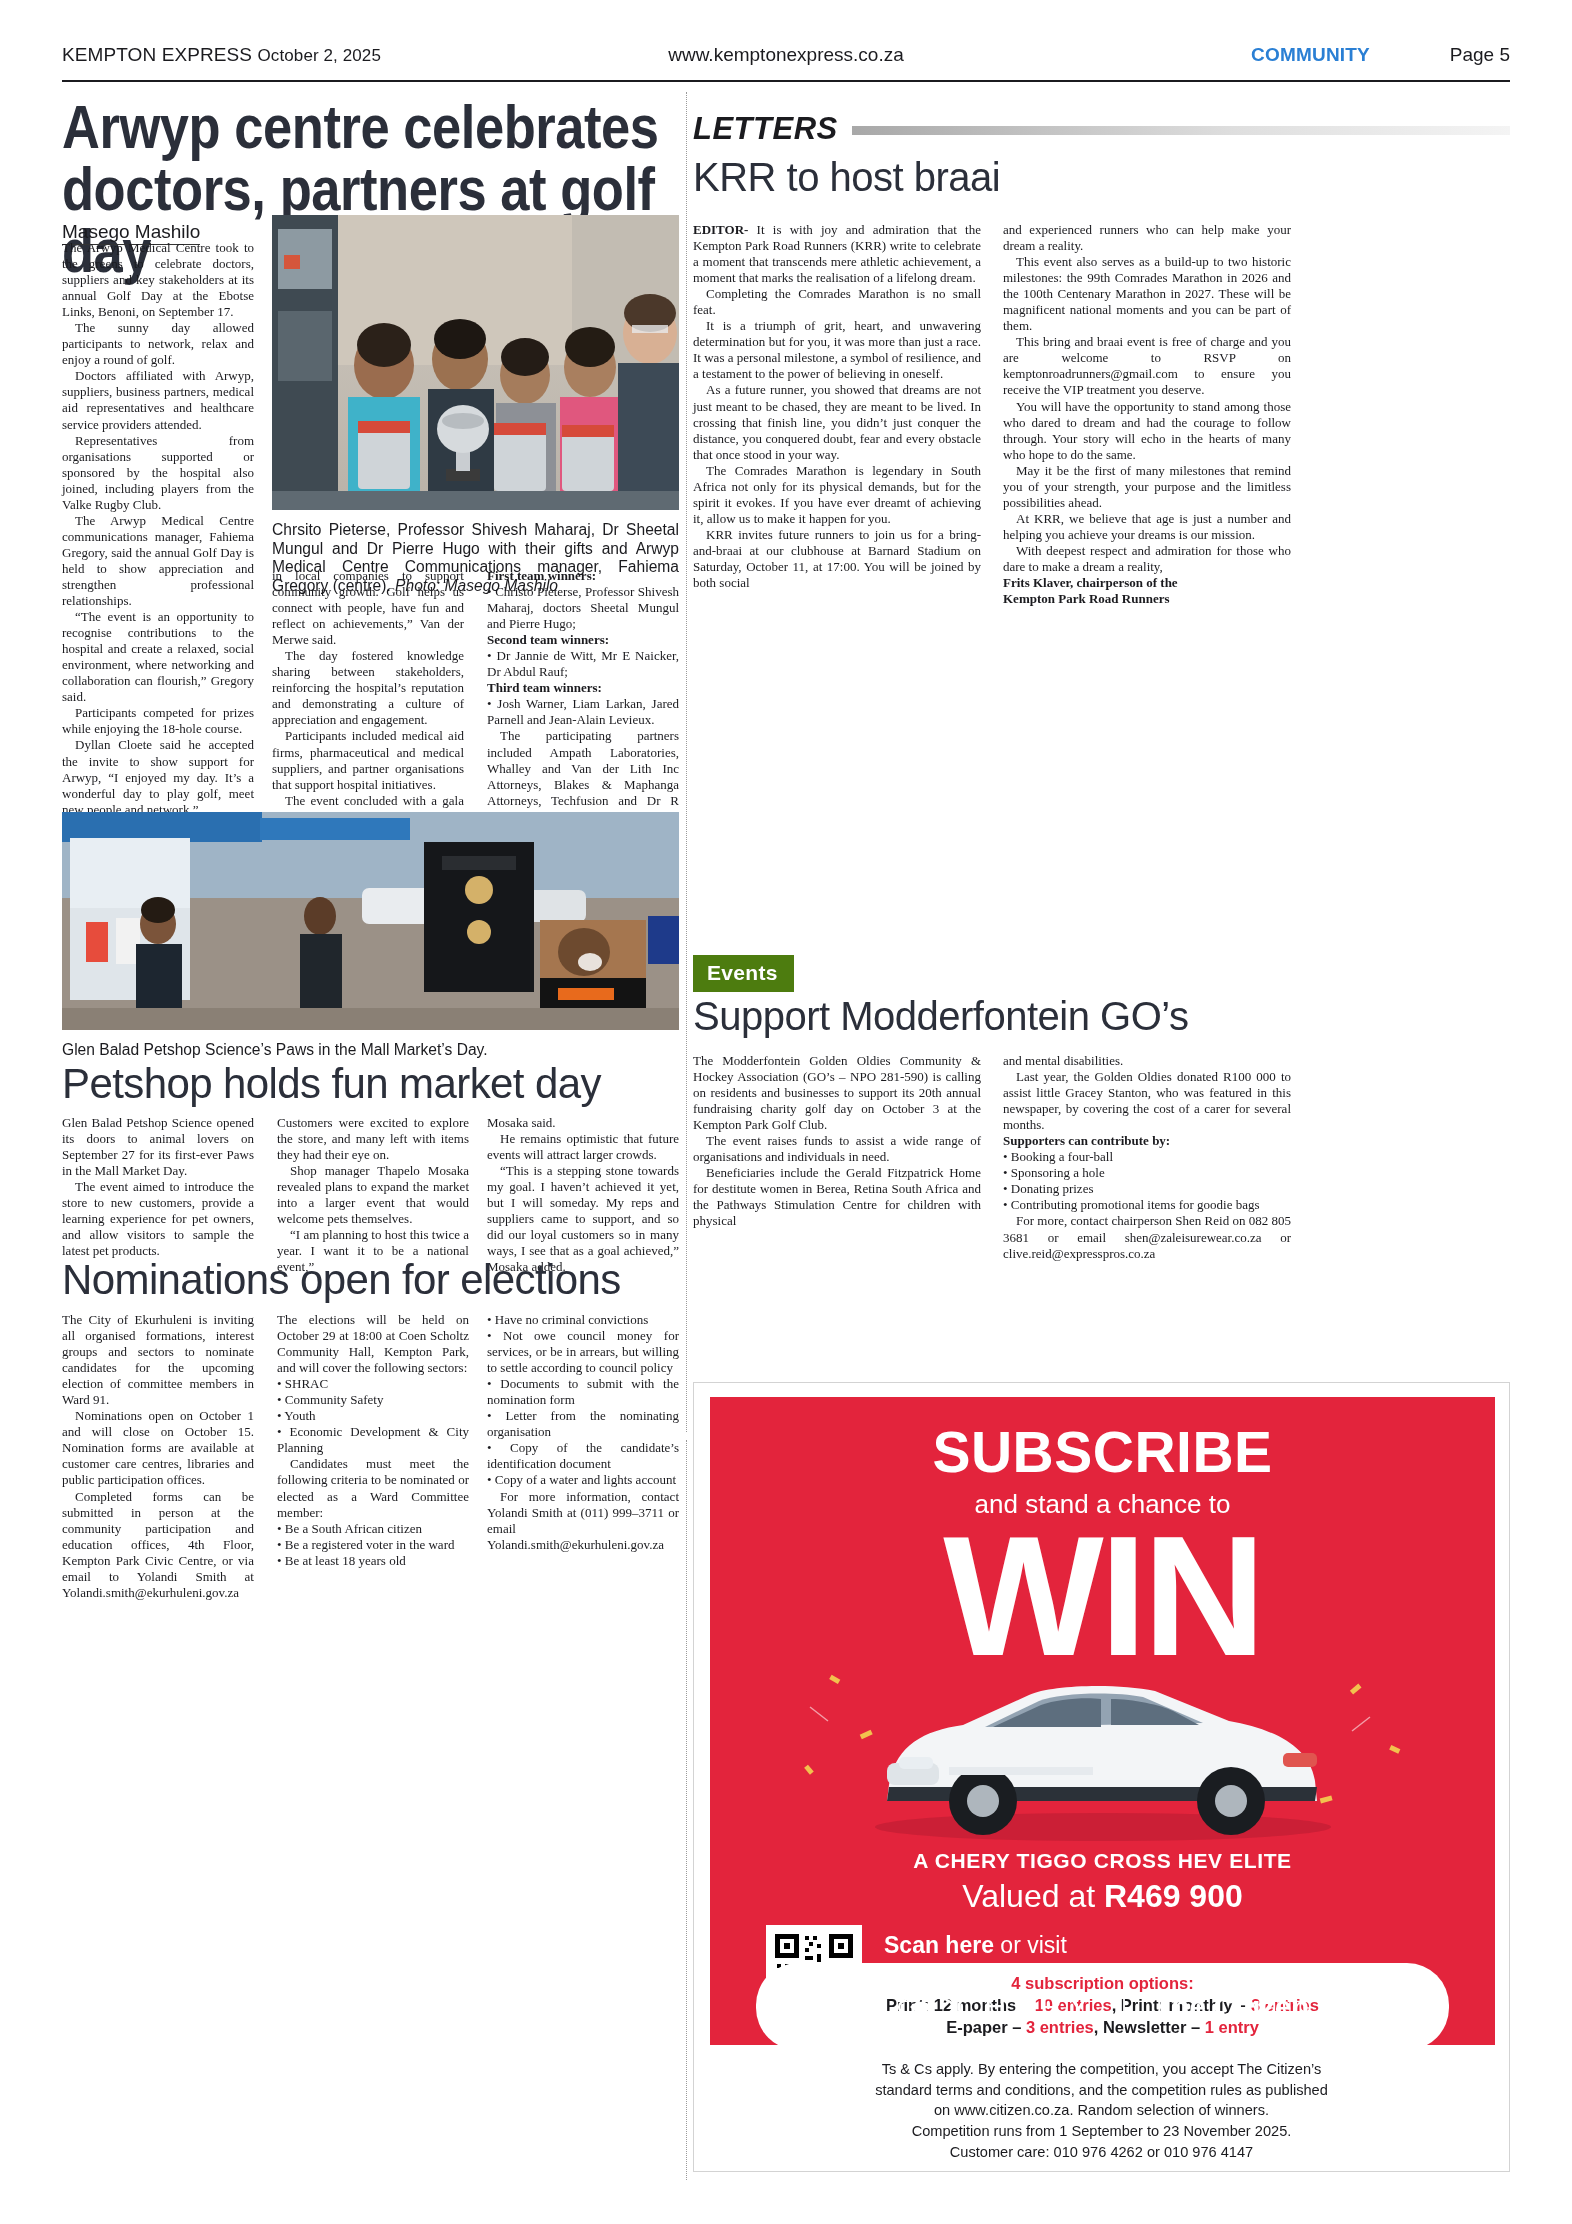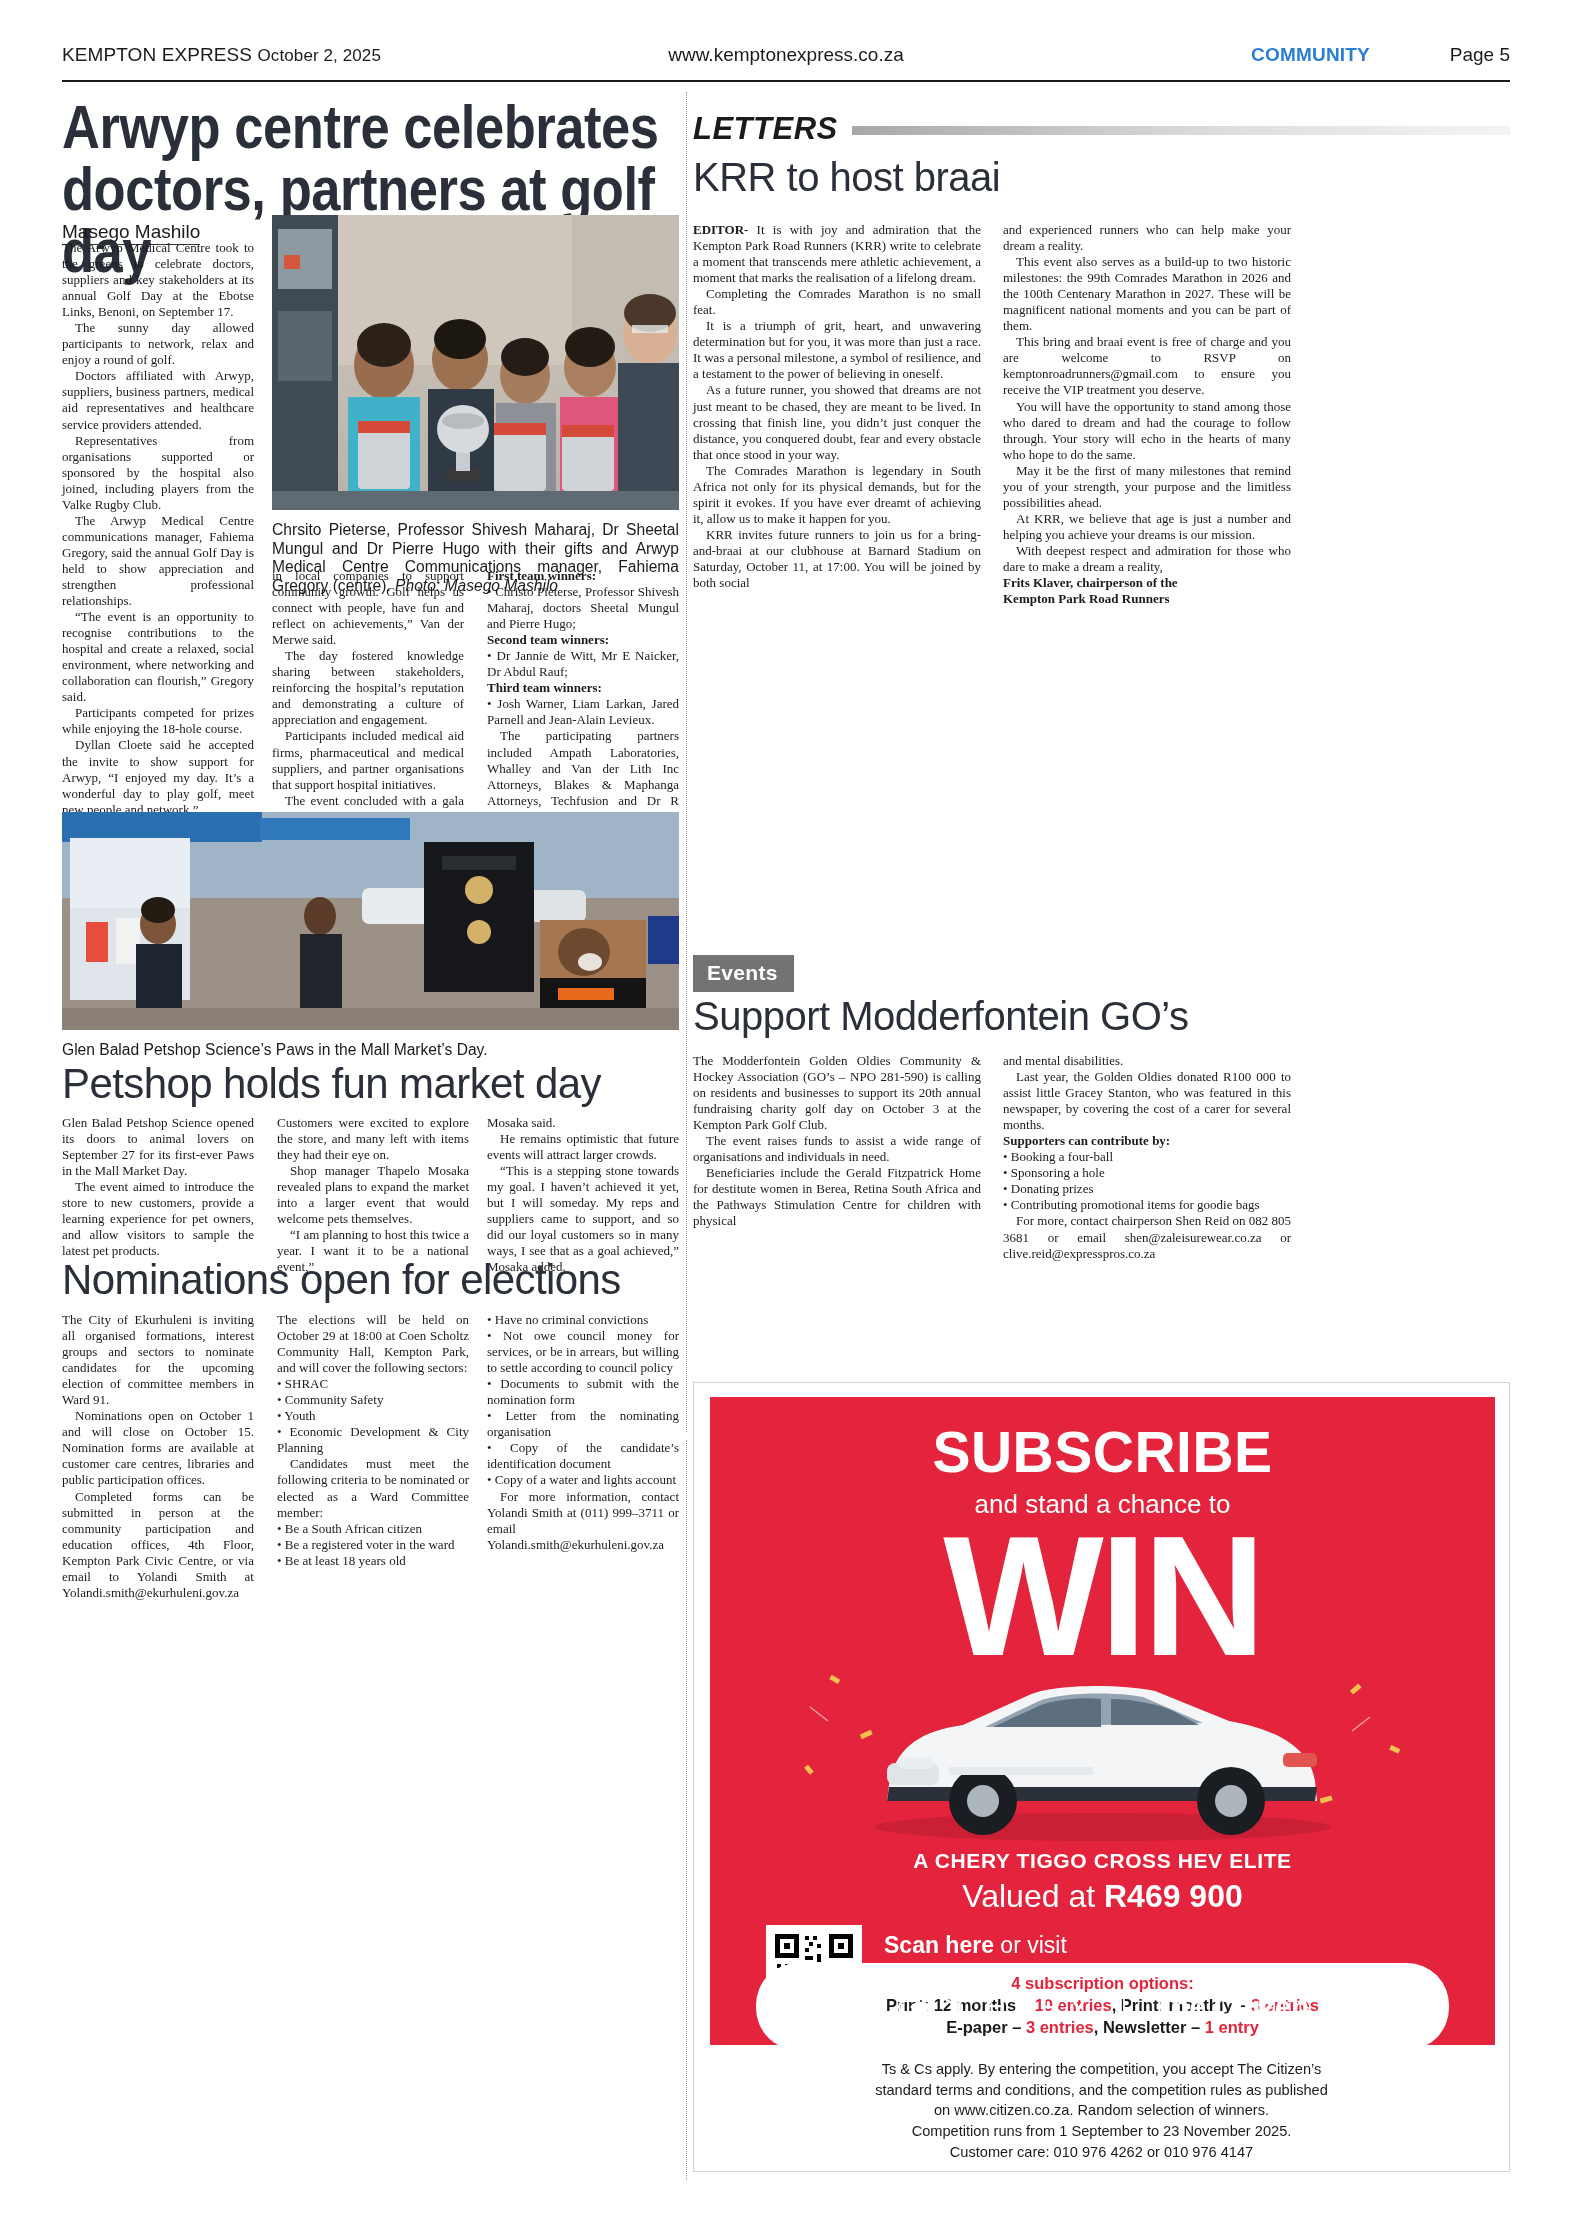--- a/index.html
+++ b/index.html
@@ -105,21 +105,21 @@
     background: linear-gradient(to right, #a8a8a8, #dedede 58%, #f4f4f4);
   }
 
   .letter-title {
     font-family: "Liberation Sans", sans-serif;
     font-weight: 400; font-size: 40px; color: #2b2f3a; letter-spacing: -0.5px;
     margin-top: 10px; line-height: 1.05;
   }
 
   .events-badge {
-    display: inline-block; background: #737373; color: #fff;
+    display: inline-block; background: #4d7c0f; color: #fff;
     font-family: "Liberation Sans Narrow","Liberation Sans", sans-serif;
     font-weight: 700; font-size: 21px; letter-spacing: .3px;
     padding: 6px 16px 7px 14px;
   }
 
   .bullets p { text-indent: 0; }
 
   
   .ad-wrap {
     position: absolute; left: 693px; top: 1382px; width: 817px; height: 790px;

